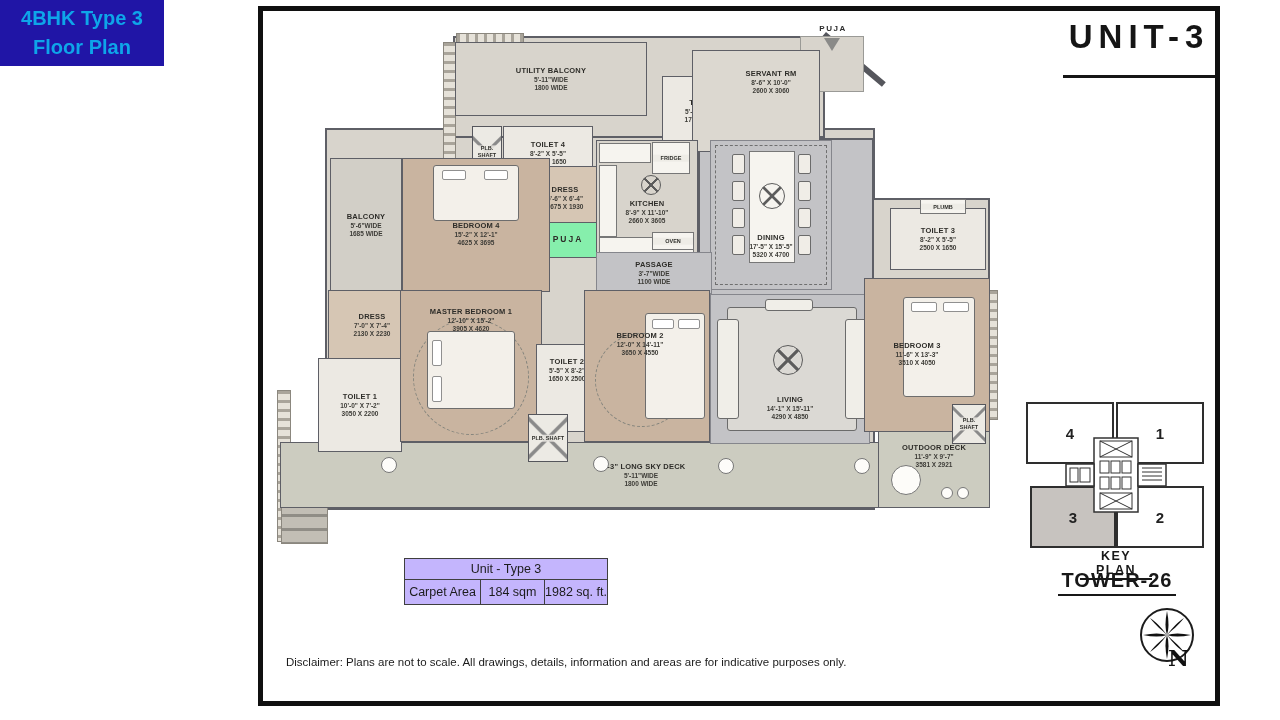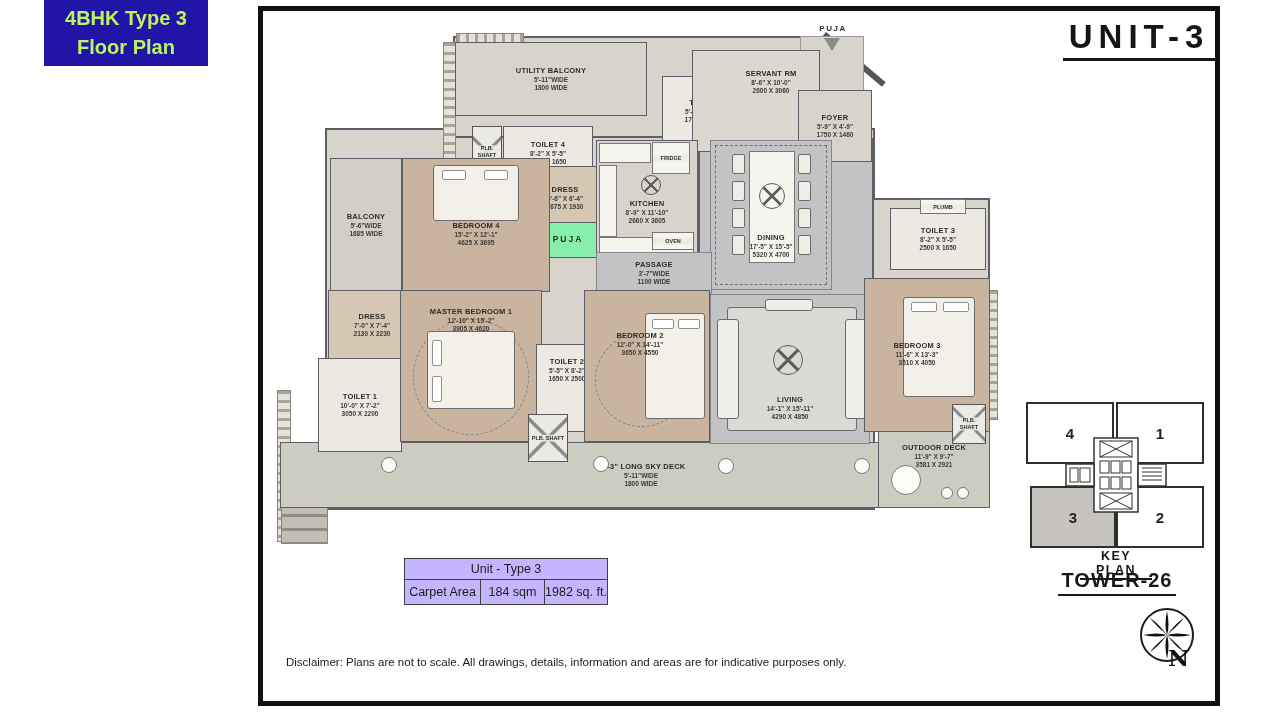--- a/index.html
+++ b/index.html
@@ -30,25 +30,25 @@
     background-image:linear-gradient(45deg,transparent 45%,#5c5c5c 47%,#5c5c5c 53%,transparent 55%),
                      linear-gradient(135deg,transparent 45%,#5c5c5c 47%,#5c5c5c 53%,transparent 55%);}
   .counter{position:absolute;background:#f6f4ef;border:1.1px solid #777;}
   .chair{position:absolute;width:13px;height:20px;background:#f0ede7;border:1.1px solid #6b6b6b;border-radius:2px;}
   .sofa{position:absolute;background:#f0eee8;border:1.2px solid #6b6b6b;border-radius:3px;}
   .dash{position:absolute;border:1.2px dashed #6f6f6f;}
   .hatchV{position:absolute;border:1px solid #8b877e;background:repeating-linear-gradient(180deg,#a9a49a 0 3px,#e6e2d9 3px 9px);}
   .hatchH{position:absolute;border:1px solid #8b877e;background:repeating-linear-gradient(90deg,#a9a49a 0 3px,#e6e2d9 3px 9px);}
   .steps{position:absolute;border:1px solid #8b877e;background:repeating-linear-gradient(180deg,#c2beb5 0 11px,#908d86 11px 14px);}
   .planter{position:absolute;background:#fdfcf9;border:1.1px solid #777;border-radius:50%;}
-  .badge{position:absolute;left:0;top:0;width:164px;height:66px;background:var(--badge);color:#bef264;
-    display:flex;flex-direction:column;justify-content:center;text-align:center;font-weight:700;font-size:20px;line-height:1.45;margin-left:44px;}
+  .badge{position:absolute;left:0;top:0;width:164px;height:66px;background:var(--badge);color:#0ea5e9;
+    display:flex;flex-direction:column;justify-content:center;text-align:center;font-weight:700;font-size:20px;line-height:1.45;}
   .frame{position:absolute;left:258px;top:6px;width:962px;height:700px;border:5px solid #101010;pointer-events:none;}
   .unit-title{position:absolute;left:1063px;top:18px;width:152px;text-align:center;font-size:33px;font-weight:600;
-    letter-spacing:6px;color:#151515;border-bottom:3px solid #151515;padding-bottom:2px;}
+    letter-spacing:6px;color:#151515;border-bottom:3px solid #151515;padding-bottom:19px;}
   .entry-lbl{position:absolute;left:802px;top:24px;width:62px;text-align:center;font-size:8px;font-weight:700;letter-spacing:1.5px;color:#2c2c2c;}
   .arrow-down{position:absolute;left:824px;top:38px;width:0;height:0;border-left:8px solid transparent;border-right:8px solid transparent;border-top:13px solid #8a8a88;}
   .angle-wall{position:absolute;left:826px;top:32px;width:78px;height:6px;background:#55565c;transform:rotate(40deg);transform-origin:left top;}
   .atable{position:absolute;left:404px;top:558px;width:204px;background:#c4b5fd;border:1.5px solid #3f3f3f;font-size:12.5px;color:#1c1c1c;}
   .atable .hd{border-bottom:1.3px solid #3f3f3f;text-align:center;padding:3px 0;}
   .atable .row{display:flex;}
   .atable .c{padding:5px 0;text-align:center;}
   .c1{width:76px;border-right:1.3px solid #3f3f3f;}
   .c2{width:64px;border-right:1.3px solid #3f3f3f;}
   .c3{flex:1;}
@@ -125,27 +125,20 @@
   </div>
 
   <div class="room f-light" style="left:692px;top:50px;width:128px;height:102px;background:#dcd8d0">
     <div class="lbl at" style="top:18px;left:30px">
       <div class="rname">SERVANT RM</div>
       <div class="rdim">8'-6" X 10'-0"</div>
       <div class="rdim">2600 X 3060</div>
     </div>
   </div>
 
-  <div class="room f-light" style="left:798px;top:90px;width:74px;height:72px">
-    <div class="lbl">
-      <div class="rname">FOYER</div>
-      <div class="rdim">5'-9" X 4'-9"</div>
-      <div class="rdim">1750 X 1460</div>
-    </div>
-  </div>
 
   <div class="shaft" style="left:472px;top:126px;width:30px;height:52px">
     <div class="slabel">PLB. SHAFT</div>
   </div>
 
   <div class="room f-white" style="left:503px;top:126px;width:90px;height:54px">
     <div class="lbl">
       <div class="rname">TOILET 4</div>
       <div class="rdim">8'-2" X 5'-5"</div>
       <div class="rdim">2500 X 1650</div>

